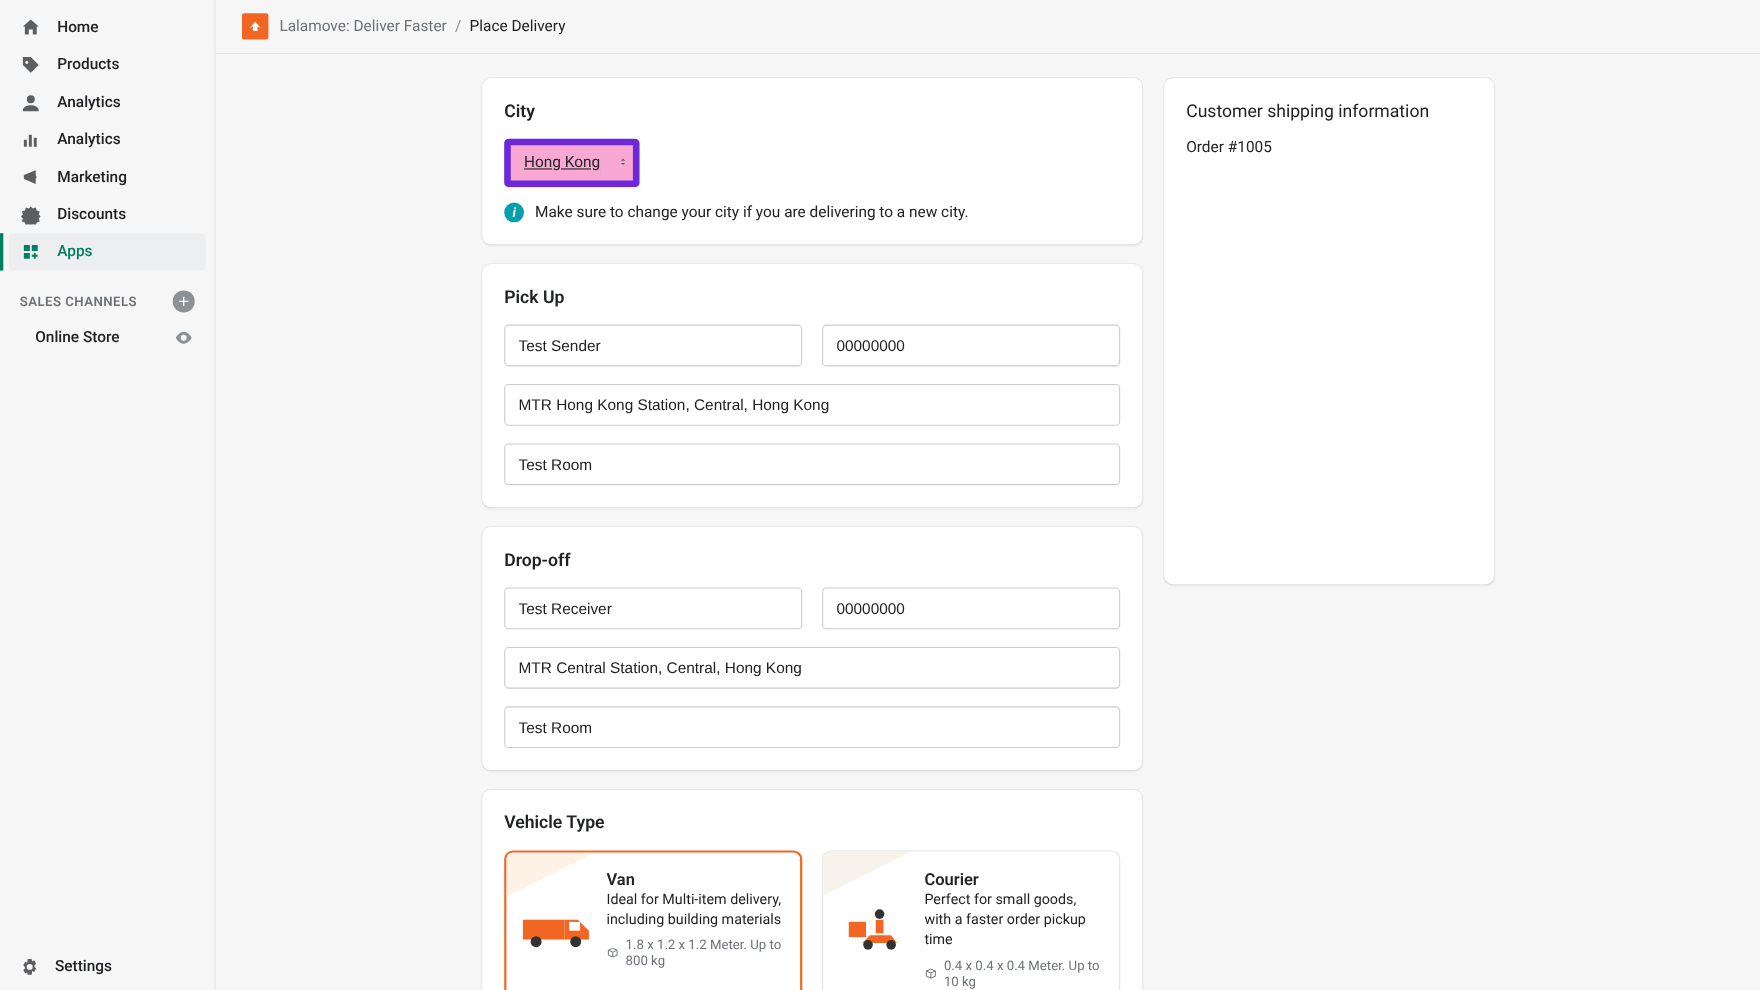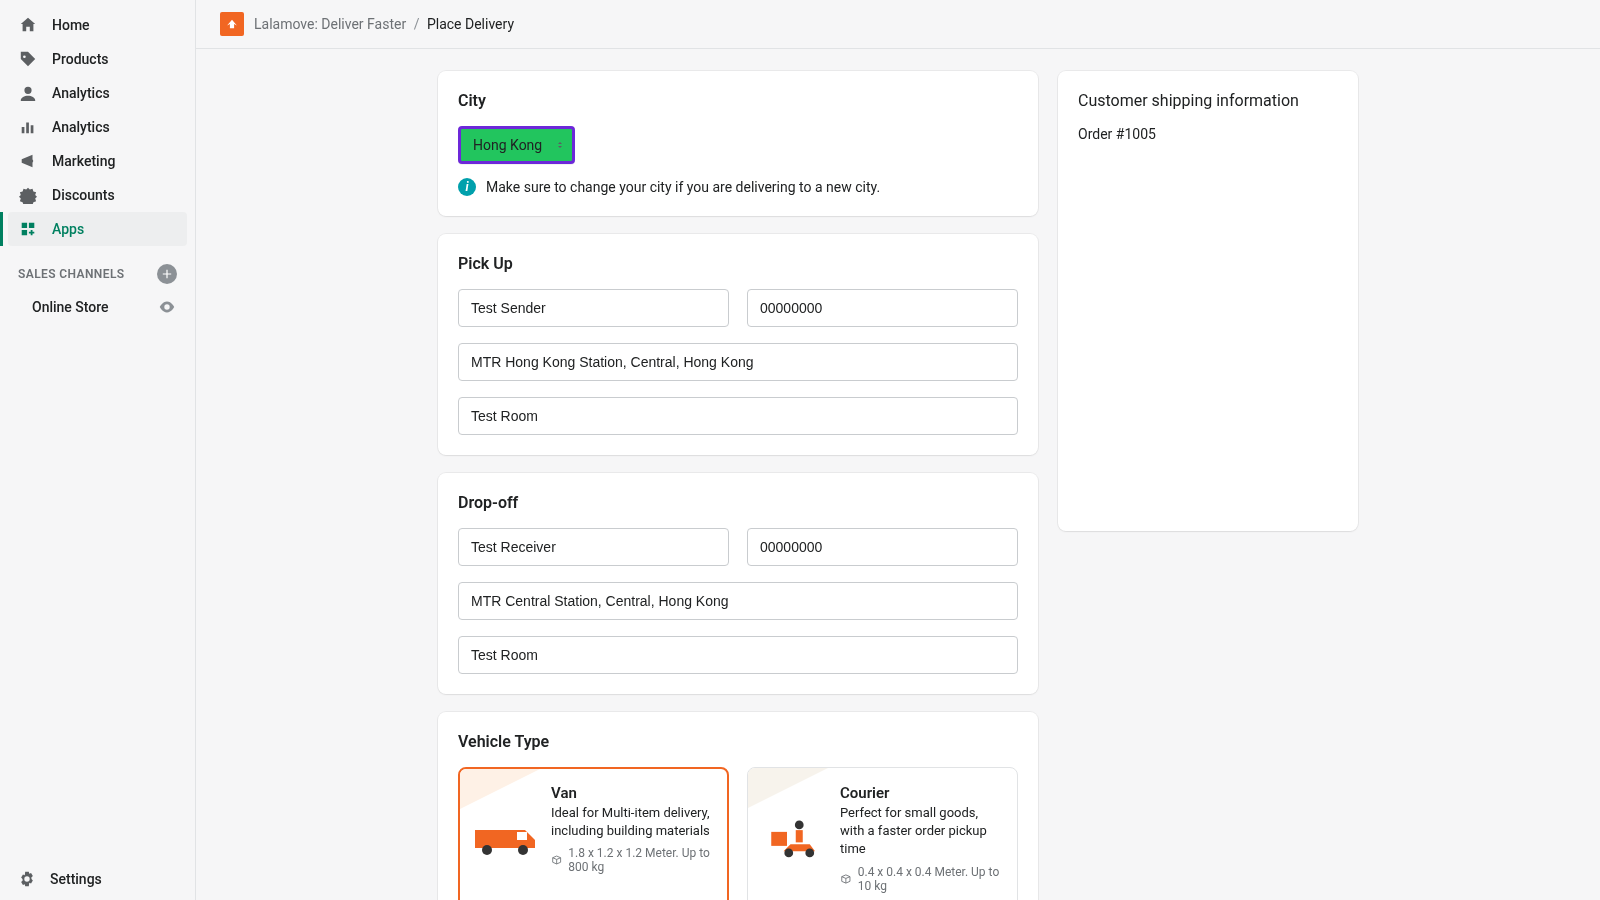--- a/index.html
+++ b/index.html
@@ -110,23 +110,24 @@
 .col-side { width: 300px; }
 
 .card {
   background:#fff; border-radius:8px; box-shadow: 0 0 0 1px rgba(0,0,0,0.05), 0 1px 2px rgba(0,0,0,0.06);
   padding: 20px;
 }
 .card h2 { font-size:16px; font-weight:600; margin-bottom:16px; color:#202223; }
 
 .select-wrap { position:relative; display:inline-block; }
 .select {
-  border:3px solid #6d28d9; border-radius:4px; padding:8px 30px 8px 12px;
-  background:#22c55e; font-size:14px; cursor:pointer; color:#202223;
+  border:6px solid #6d28d9; border-radius:4px; padding:8px 30px 8px 12px;
+  background:#f9a8d4; font-size:14px; cursor:pointer; color:#202223;
   box-shadow: 0 1px 0 rgba(0,0,0,0.05);
+  text-decoration: underline;
 }
 .select-caret {
   position:absolute; right:10px; top:50%; transform:translateY(-50%);
   pointer-events:none;
 }
 .select-caret svg { width:10px; height:10px; fill:#5c5f62; }
 
 .info-row { display:flex; align-items:center; gap:10px; margin-top:14px; color:#202223; }
 .info-row .info-icon {
   width:18px; height:18px; border-radius:50%; background:#00a0ac;

